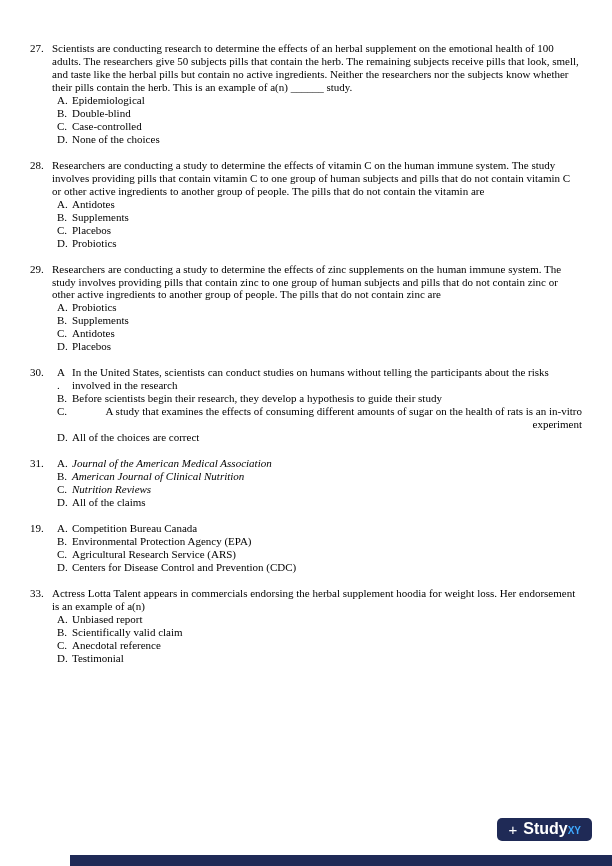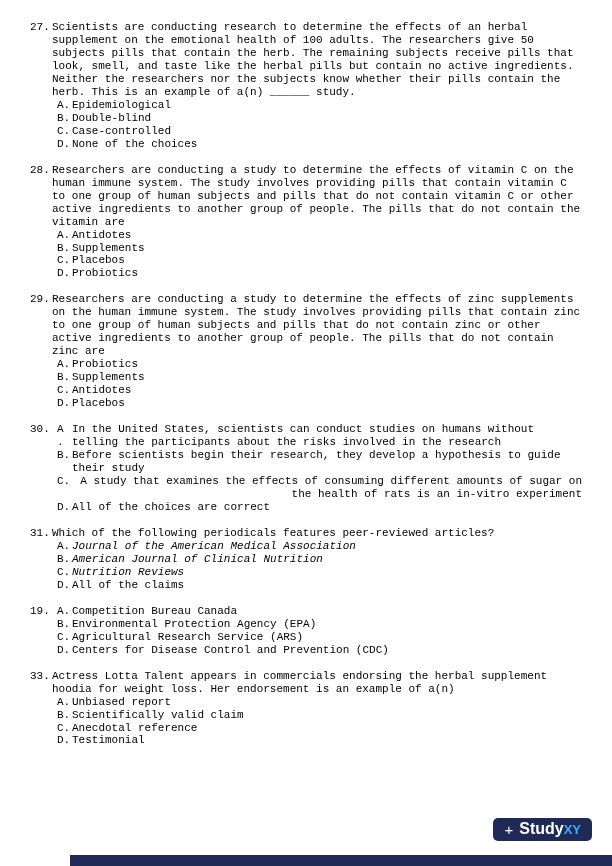--- a/index.html
+++ b/index.html
@@ -9,22 +9,21 @@
     height: 866px;
     background: #ffffff;
     position: relative;
     overflow: hidden;
     font-family: "Liberation Serif", serif;
     font-size: 11px;
     line-height: 1.18;
     color: #000000;
   }
   .page {
-    padding: 21px 30px 0 30px;
-    font-family: Liberation Mono, monospace;
+    padding: 42px 30px 0 30px;
   }
   .question {
     display: flex;
     margin-bottom: 13px;
   }
   .q-num {
     flex: 0 0 22px;
     width: 22px;
   }
   .q-body {
@@ -70,21 +69,21 @@
     margin-top: -1px;
   }
   .brand-study {
     color: #ffffff;
     font-weight: bold;
     font-size: 16px;
   }
   .brand-xy {
     color: #3fa9ff;
     font-weight: bold;
-    font-size: 13px;
+    font-size: 10px;
   }
   .bottom-bar {
     position: absolute;
     left: 70px;
     right: 0;
     bottom: 0;
     height: 11px;
     background: #1f2a56;
   }
 </style>
@@ -189,21 +188,20 @@
           <span class="c-label">D.</span>
           <span class="c-text">All of the choices are correct</span>
         </div>
       </div>
     </div>
   </div>
 
   <div class="question">
     <span class="q-num">31.</span>
     <div class="q-body">
-      <div class="q-text">Which of the following periodicals features peer-reviewed articles?</div>
       <div class="choices">
         <div class="choice">
           <span class="c-label">A.</span>
           <span class="c-text italic">Journal of the American Medical Association</span>
         </div>
         <div class="choice">
           <span class="c-label">B.</span>
           <span class="c-text italic">American Journal of Clinical Nutrition</span>
         </div>
         <div class="choice">

